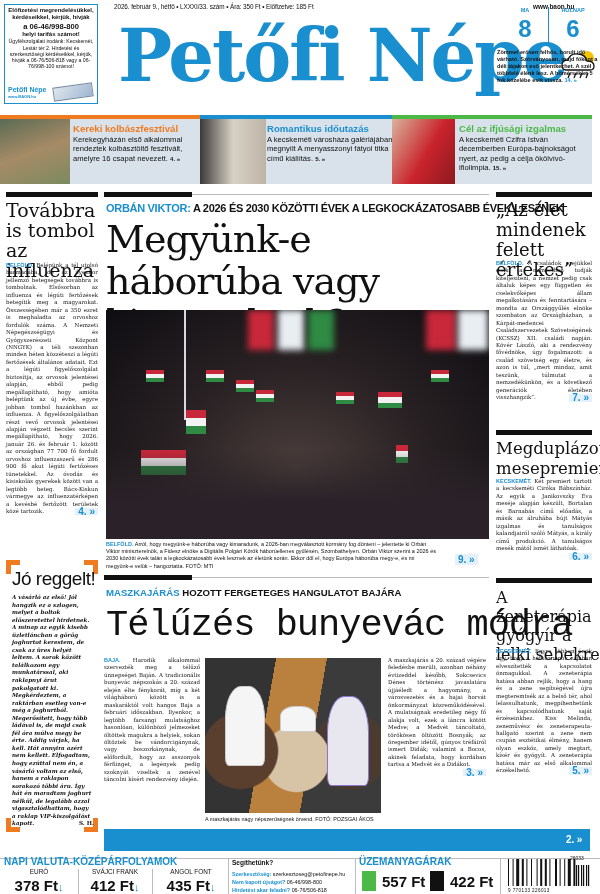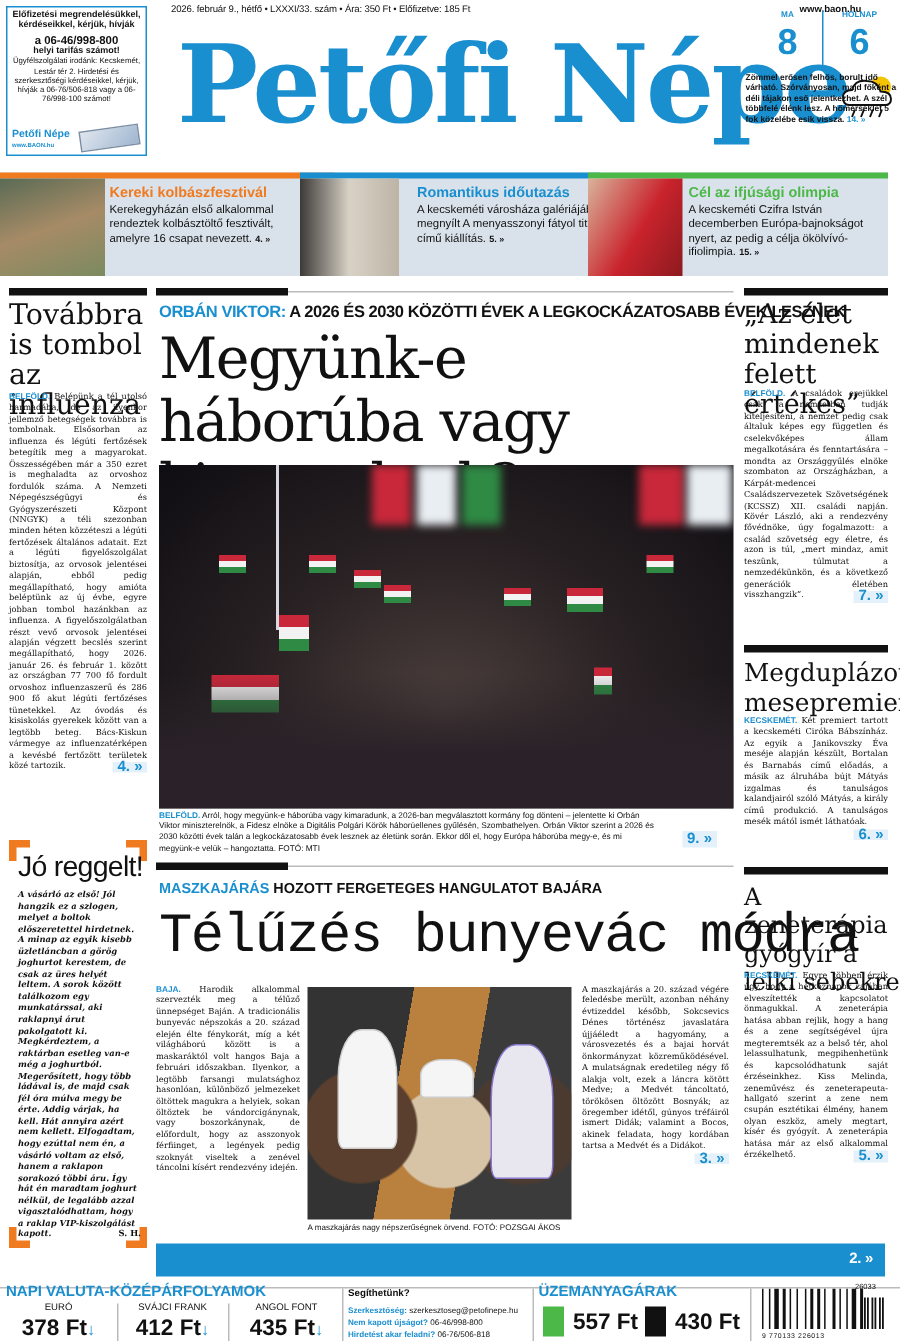--- a/index.html
+++ b/index.html
@@ -111,31 +111,31 @@
   <div class="timg" style="width:70px;background:linear-gradient(160deg,#5a6b55,#a68b66 50%,#7b8a60)"></div>
   <div class="ttxt" style="left:73px;width:125px">
     <div class="ttl" style="color:#f07a20">Kereki kolbászfesztivál</div>
     <span>Kerekegyházán első alkalommal rendeztek kolbásztöltő fesztivált, amelyre 16 csapat nevezett.</span>
     <span class="pg">4. »</span>
   </div>
 </div>
 <div class="abs teaser" style="left:200px;width:200px">
   <div class="tbar" style="background:#1a8fd0"></div>
   <div class="timg" style="width:66px;background:linear-gradient(90deg,#3c3a38,#d8d2c6 50%,#bdb4a6)"></div>
-  <div class="ttxt" style="left:78px;width:128px">
+  <div class="ttxt" style="left:67px;width:128px">
     <div class="ttl" style="color:#1a8fd0">Romantikus időutazás</div>
     <span>A kecskeméti városháza galériájában megnyílt A menyasszonyi fátyol titka című kiállítás.</span>
     <span class="pg">5. »</span>
   </div>
 </div>
 <div class="abs teaser" style="left:392px;width:200px">
   <div class="tbar" style="background:#4cb848"></div>
   <div class="timg" style="width:63px;background:linear-gradient(120deg,#d9b39b,#c9232c 55%,#8c1a1f)"></div>
   <div class="ttxt" style="left:67px;width:131px">
-    <div class="ttl" style="color:#4cb848">Cél az ifjúsági olimpia</div>
+    <div class="ttl" style="color:#4cb848">Cél az ifjúsági izgalmas</div>
     <span>A kecskeméti Czifra István decemberben Európa-bajnokságot nyert, az pedig a célja ökölvívó-ifiolimpia.</span>
     <span class="pg">15. »</span>
   </div>
 </div>
 
 <div class="abs rule" style="left:6px;top:192px;width:92px"></div>
 <div class="abs hd" style="left:6px;top:200px;width:95px;font-size:19px">Továbbra is tombol az influenza</div>
 <div class="abs body" style="left:6px;top:262px;width:92px">
   <span class="lbl">BELFÖLD.</span>
   <span>Belépünk a tél utolsó harmadába, de az ilyenkor jellemző betegségek továbbra is tombolnak. Elsősorban az influenza és légúti fertőzések betegítik meg a magyarokat. Összességében már a 350 ezret is meghaladta az orvoshoz fordulók száma. A Nemzeti Népegészségügyi és Gyógyszerészeti Központ (NNGYK) a téli szezonban minden héten közzéteszi a légúti fertőzések általános adatait. Ezt a légúti figyelőszolgálat biztosítja, az orvosok jelentései alapján, ebből pedig megállapítható, hogy amióta beléptünk az új évbe, egyre jobban tombol hazánkban az influenza. A figyelőszolgálatban részt vevő orvosok jelentései alapján végzett becslés szerint megállapítható, hogy 2026. január 26. és február 1. között az országban 77 700 fő fordult orvoshoz influenzaszerű és 286 900 fő akut légúti fertőzéses tünetekkel. Az óvodás és kisiskolás gyerekek között van a legtöbb beteg. Bács-Kiskun vármegye az influenzatérképen a kevésbé fertőzött területek közé tartozik.</span>
@@ -258,21 +258,21 @@
   <div class="hl" style="left:232px;top:0;font-weight:bold;font-size:6.5px">Segíthetünk?</div>
   <div class="hl" style="left:232px;top:11px"><b>Szerkesztőség:</b> <span>szerkesztoseg@petofinepe.hu</span></div>
   <div class="hl" style="left:232px;top:19px"><b>Nem kapott újságot?</b> <span>06-46/998-800</span></div>
   <div class="hl" style="left:232px;top:27px"><b>Hirdetést akar feladni?</b> <span>06-76/506-818</span></div>
 
   <div class="vsep" style="left:355px"></div>
   <div class="fh" style="left:359px;top:-3px">ÜZEMANYAGÁRAK</div>
   <div class="fuel" style="left:362px;top:12px;background:#4cb848"></div>
   <div class="fp" style="left:382px;top:14px">557 Ft</div>
   <div class="fuel" style="left:430px;top:12px;background:#111"></div>
-  <div class="fp" style="left:450px;top:14px">430 Ft</div>
+  <div class="fp" style="left:450px;top:14px">422 Ft</div>
 
   <div class="vsep" style="left:500px"></div>
   <svg id="barcode" viewBox="0 0 90 34">
       <rect x="2" y="0" width="1" height="27" fill="#111"></rect>
       <rect x="6.6" y="0" width="1" height="27" fill="#111"></rect>
       <rect x="10.200000000000001" y="0" width="3" height="27" fill="#111"></rect>
       <rect x="15.8" y="0" width="2" height="27" fill="#111"></rect>
       <rect x="20.400000000000002" y="0" width="1" height="27" fill="#111"></rect>
       <rect x="25.000000000000004" y="0" width="1" height="27" fill="#111"></rect>
       <rect x="30.600000000000005" y="0" width="1" height="27" fill="#111"></rect>

